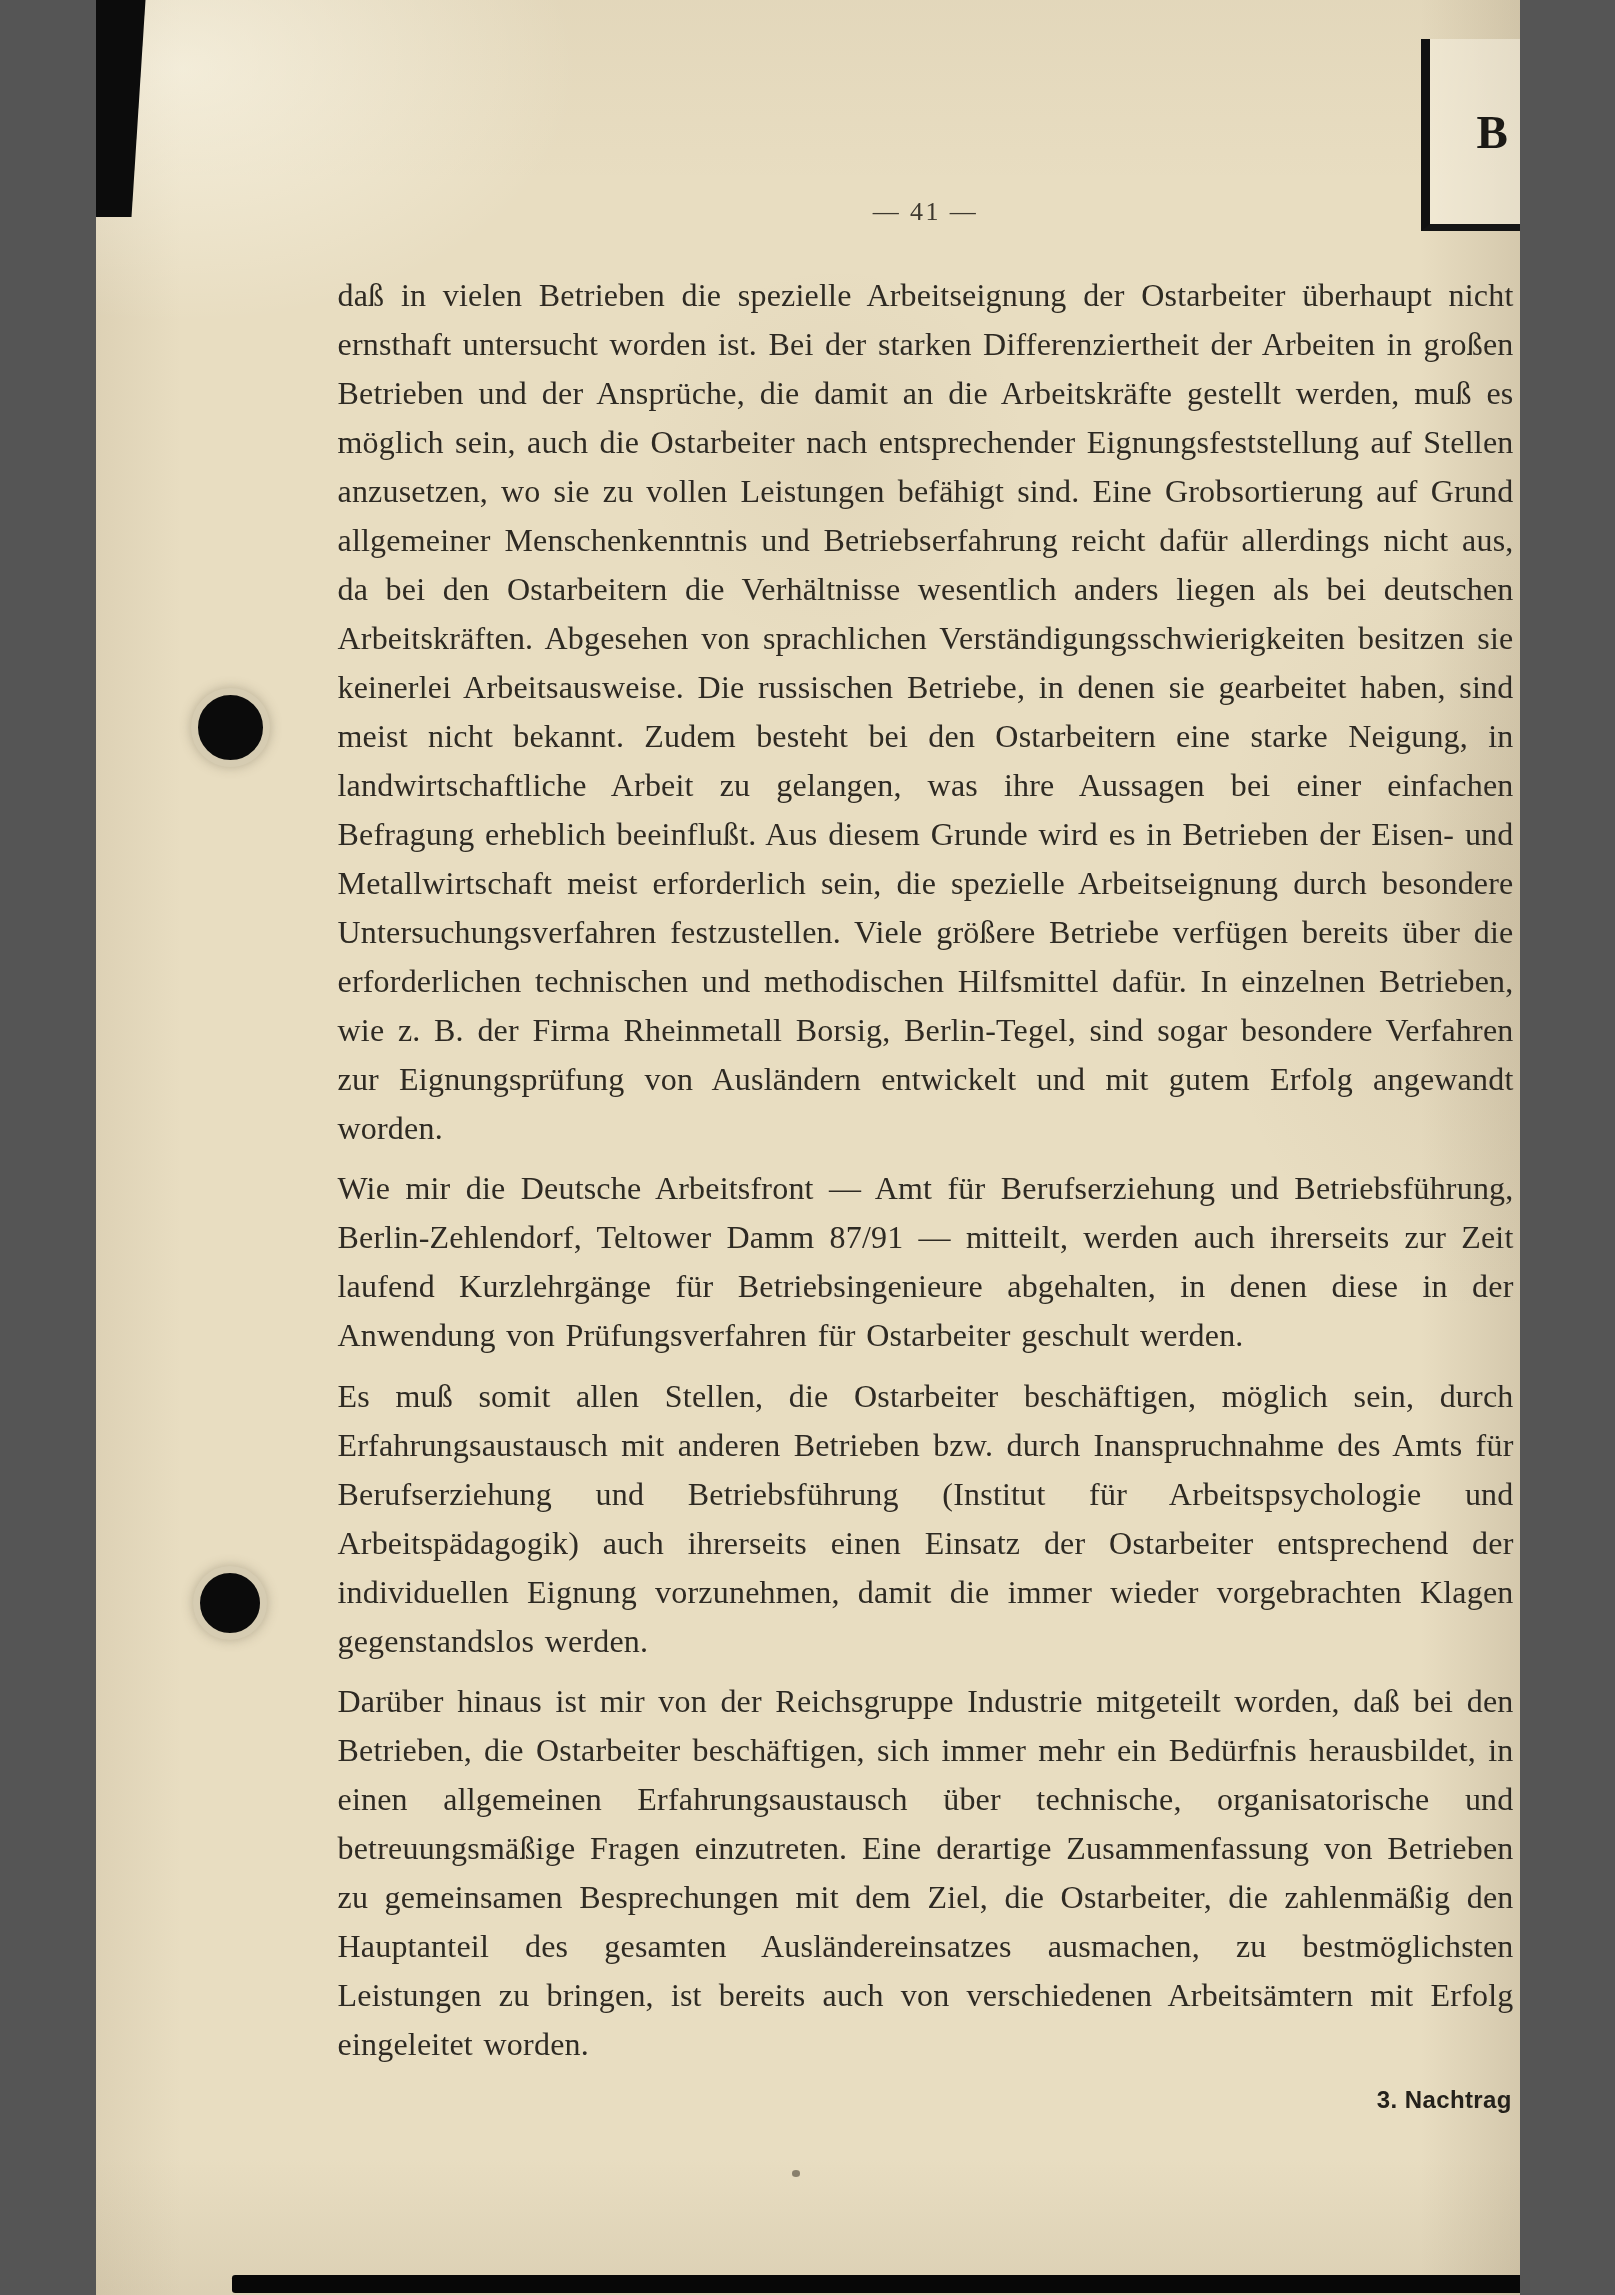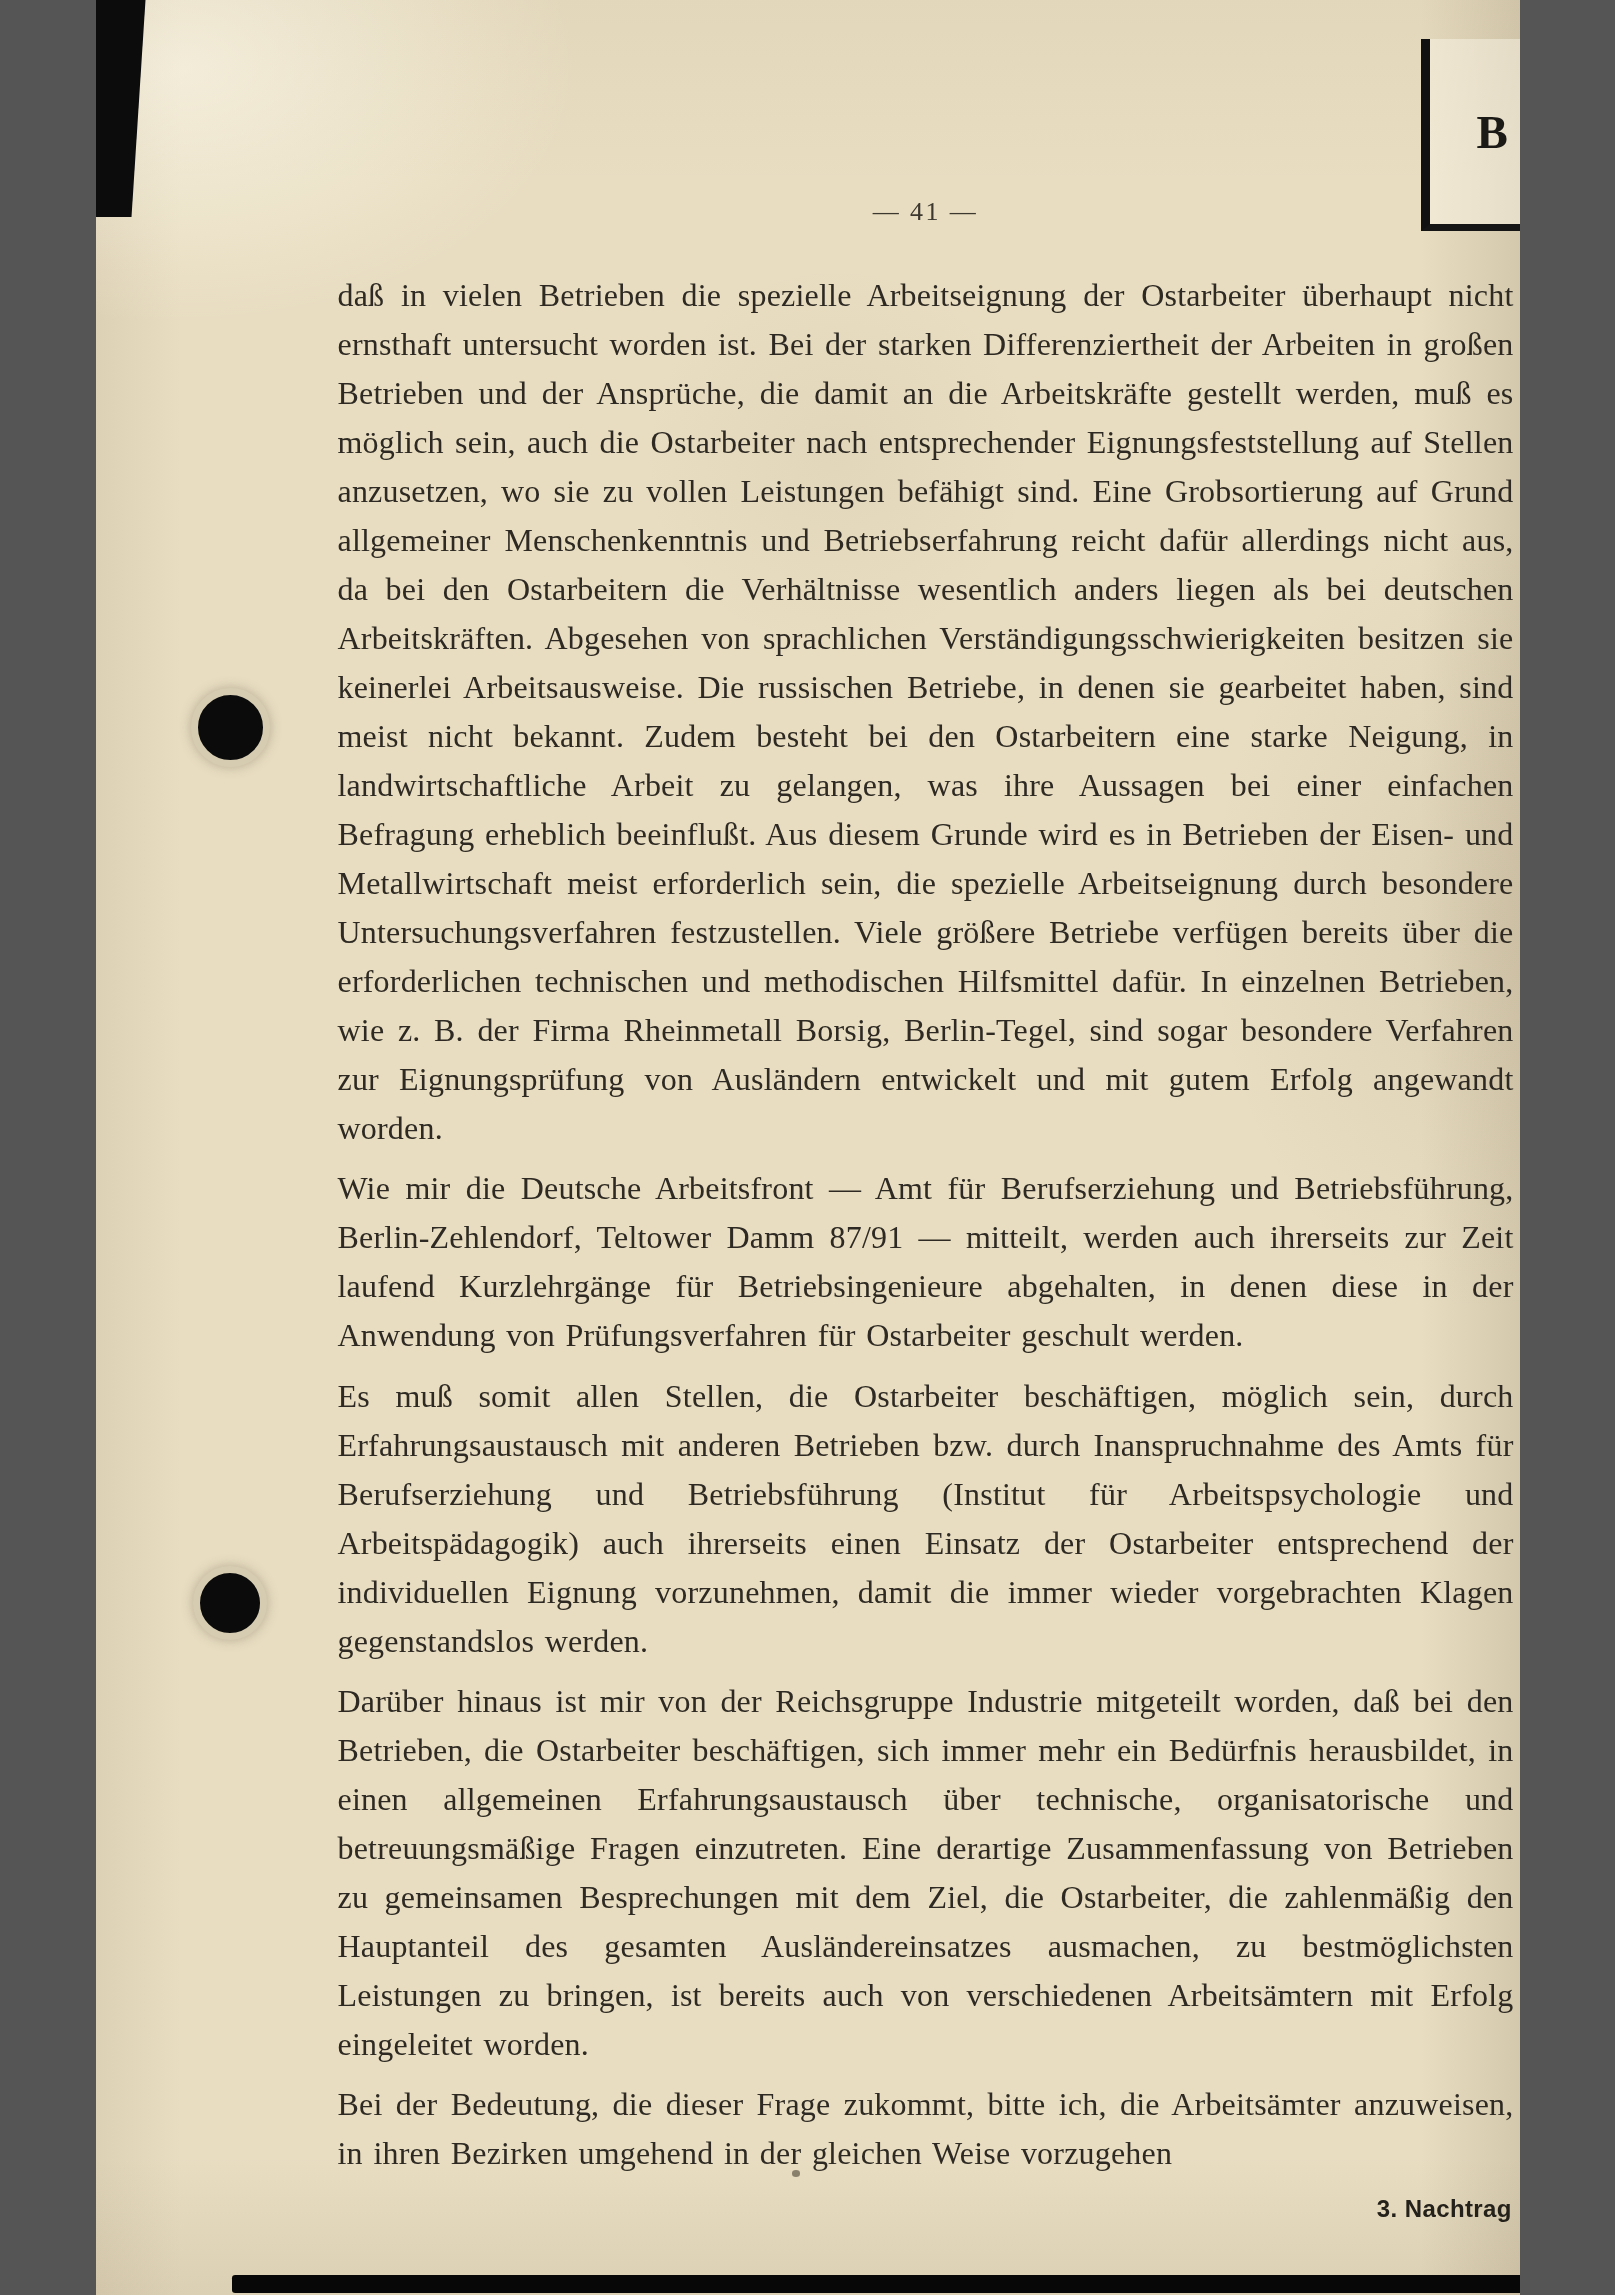--- a/index.html
+++ b/index.html
@@ -144,21 +144,20 @@
   <div class="page-number">— 41 —</div>
 
   <div class="hole hole-1"></div>
   <div class="hole hole-2"></div>
 
   <div class="text-block">
     <p>daß in vielen Betrieben die spezielle Arbeitseignung der Ostarbeiter überhaupt nicht ernsthaft untersucht worden ist. Bei der starken Differenziertheit der Arbeiten in großen Betrieben und der Ansprüche, die damit an die Arbeitskräfte gestellt werden, muß es möglich sein, auch die Ostarbeiter nach entsprechender Eignungsfeststellung auf Stellen anzusetzen, wo sie zu vollen Leistungen befähigt sind. Eine Grobsortierung auf Grund allgemeiner Menschenkenntnis und Betriebserfahrung reicht dafür allerdings nicht aus, da bei den Ostarbeitern die Verhältnisse wesentlich anders liegen als bei deutschen Arbeitskräften. Abgesehen von sprachlichen Verständigungsschwierigkeiten besitzen sie keinerlei Arbeitsausweise. Die russischen Betriebe, in denen sie gearbeitet haben, sind meist nicht bekannt. Zudem besteht bei den Ostarbeitern eine starke Neigung, in landwirtschaftliche Arbeit zu gelangen, was ihre Aussagen bei einer einfachen Befragung erheblich beeinflußt. Aus diesem Grunde wird es in Betrieben der Eisen- und Metallwirtschaft meist erforderlich sein, die spezielle Arbeitseignung durch besondere Untersuchungsverfahren festzustellen. Viele größere Betriebe verfügen bereits über die erforderlichen technischen und methodischen Hilfsmittel dafür. In einzelnen Betrieben, wie z. B. der Firma Rheinmetall Borsig, Berlin-Tegel, sind sogar besondere Verfahren zur Eignungsprüfung von Ausländern entwickelt und mit gutem Erfolg angewandt worden.</p>
     <p>Wie mir die Deutsche Arbeitsfront — Amt für Berufserziehung und Betriebsführung, Berlin-Zehlendorf, Teltower Damm 87/91 — mitteilt, werden auch ihrerseits zur Zeit laufend Kurzlehrgänge für Betriebsingenieure abgehalten, in denen diese in der Anwendung von Prüfungsverfahren für Ostarbeiter geschult werden.</p>
     <p>Es muß somit allen Stellen, die Ostarbeiter beschäftigen, möglich sein, durch Erfahrungsaustausch mit anderen Betrieben bzw. durch Inanspruchnahme des Amts für Berufserziehung und Betriebsführung (Institut für Arbeitspsychologie und Arbeitspädagogik) auch ihrerseits einen Einsatz der Ostarbeiter entsprechend der individuellen Eignung vorzunehmen, damit die immer wieder vorgebrachten Klagen gegenstandslos werden.</p>
     <p>Darüber hinaus ist mir von der Reichsgruppe Industrie mitgeteilt worden, daß bei den Betrieben, die Ostarbeiter beschäftigen, sich immer mehr ein Bedürfnis herausbildet, in einen allgemeinen Erfahrungsaustausch über technische, organisatorische und betreuungsmäßige Fragen einzutreten. Eine derartige Zusammenfassung von Betrieben zu gemeinsamen Besprechungen mit dem Ziel, die Ostarbeiter, die zahlenmäßig den Hauptanteil des gesamten Ausländereinsatzes ausmachen, zu bestmöglichsten Leistungen zu bringen, ist bereits auch von verschiedenen Arbeitsämtern mit Erfolg eingeleitet worden.</p>
-    <p>Bei der Bedeutung, die dieser Frage zukommt, bitte ich, die Arbeitsämter anzuweisen, in ihren Bezirken umgehend in der gleichen Weise vorzugehen</p>
 
     <div class="footer-label">3. Nachtrag</div>
   </div>
 
   <div class="stain-dot"></div>
 
   <div class="edge-bottom"></div>
 
 </div>
 

